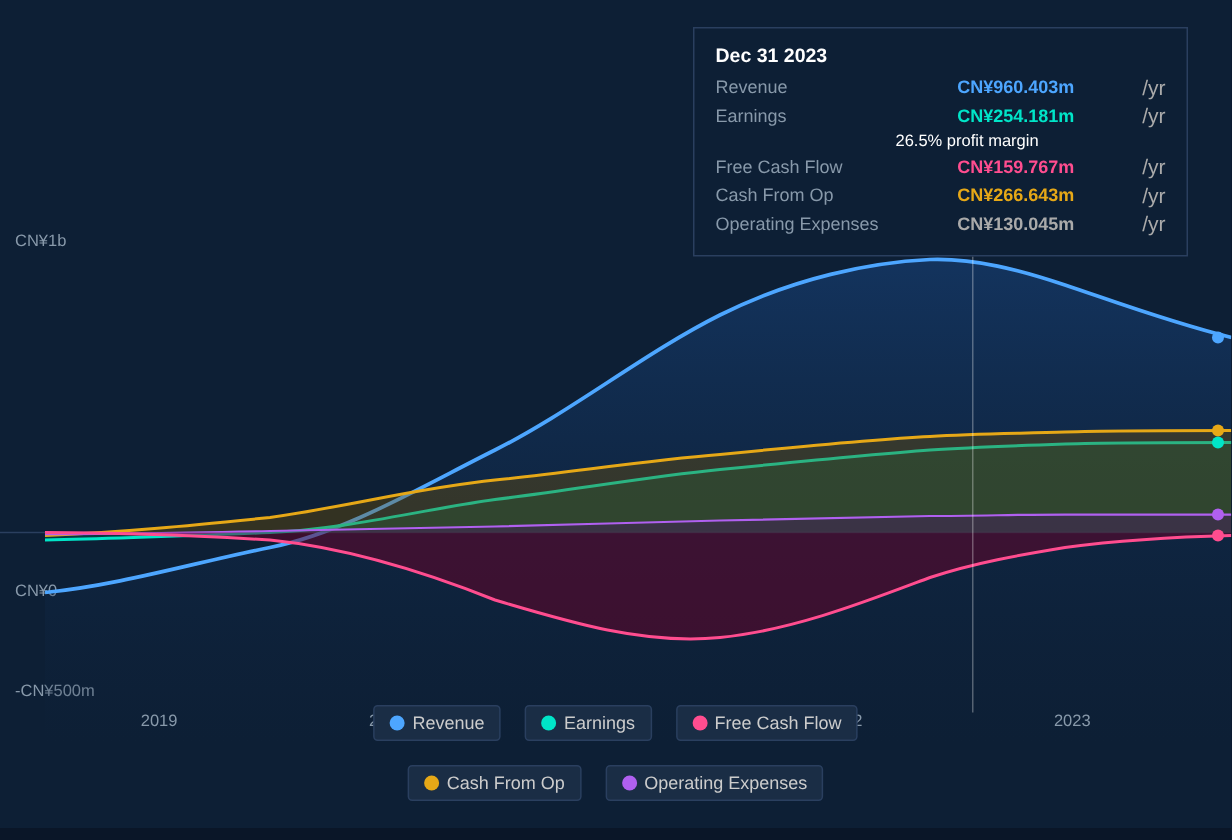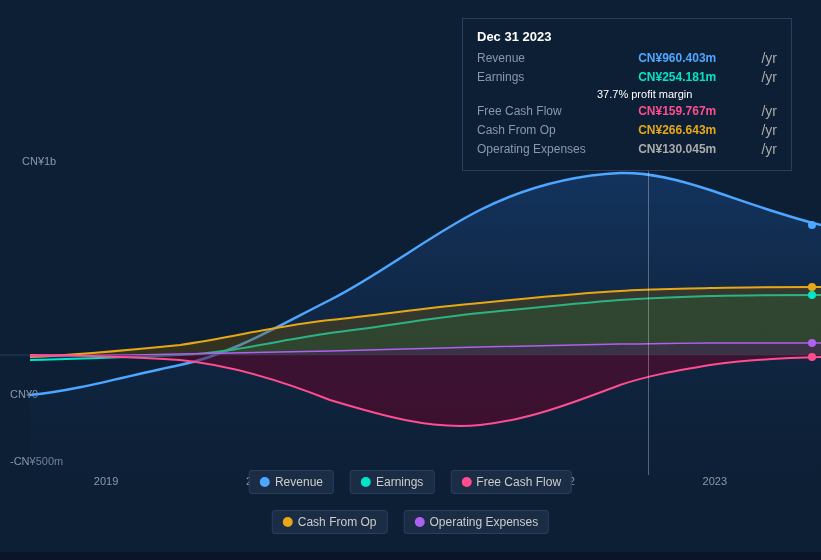--- a/index.html
+++ b/index.html
@@ -74,21 +74,20 @@
       color: #ffffff;
       font-size: 11px;
     }
 
     .y-label-top {
       position: absolute;
       left: 10px;
       top: 155px;
       color: #8899aa;
       font-size: 11px;
-      margin-left: 12px;
     }
 
     .y-label-zero {
       position: absolute;
       left: 10px;
       top: 388px;
       color: #8899aa;
       font-size: 11px;
     }
 
@@ -175,21 +174,21 @@
       <span class="tooltip-label">Revenue</span>
       <span class="tooltip-value" style="color:#4da6ff;">CN¥960.403m</span>
       <span class="tooltip-sub">/yr</span>
     </div>
     <div class="tooltip-row">
       <span class="tooltip-label">Earnings</span>
       <span class="tooltip-value" style="color:#00e5c8;">CN¥254.181m</span>
       <span class="tooltip-sub">/yr</span>
     </div>
     <div class="profit-margin-row">
-      <span class="profit-badge">37.7% profit margin</span>
+      <span class="profit-badge">26.5% profit margin</span>
     </div>
     <div class="tooltip-row">
       <span class="tooltip-label">Free Cash Flow</span>
       <span class="tooltip-value" style="color:#ff4d8f;">CN¥159.767m</span>
       <span class="tooltip-sub">/yr</span>
     </div>
     <div class="tooltip-row">
       <span class="tooltip-label">Cash From Op</span>
       <span class="tooltip-value" style="color:#e6a817;">CN¥266.643m</span>
       <span class="tooltip-sub">/yr</span>

